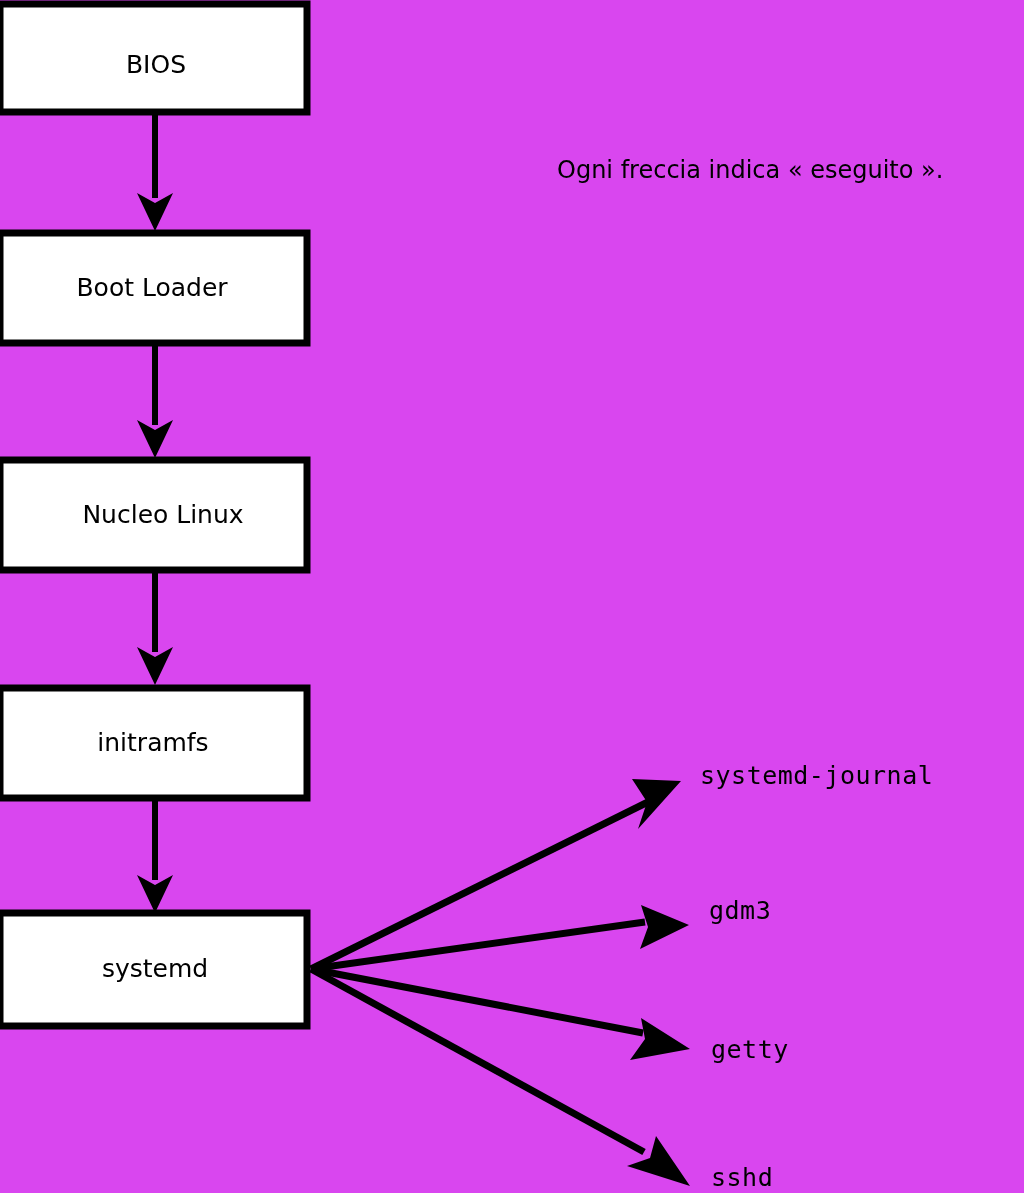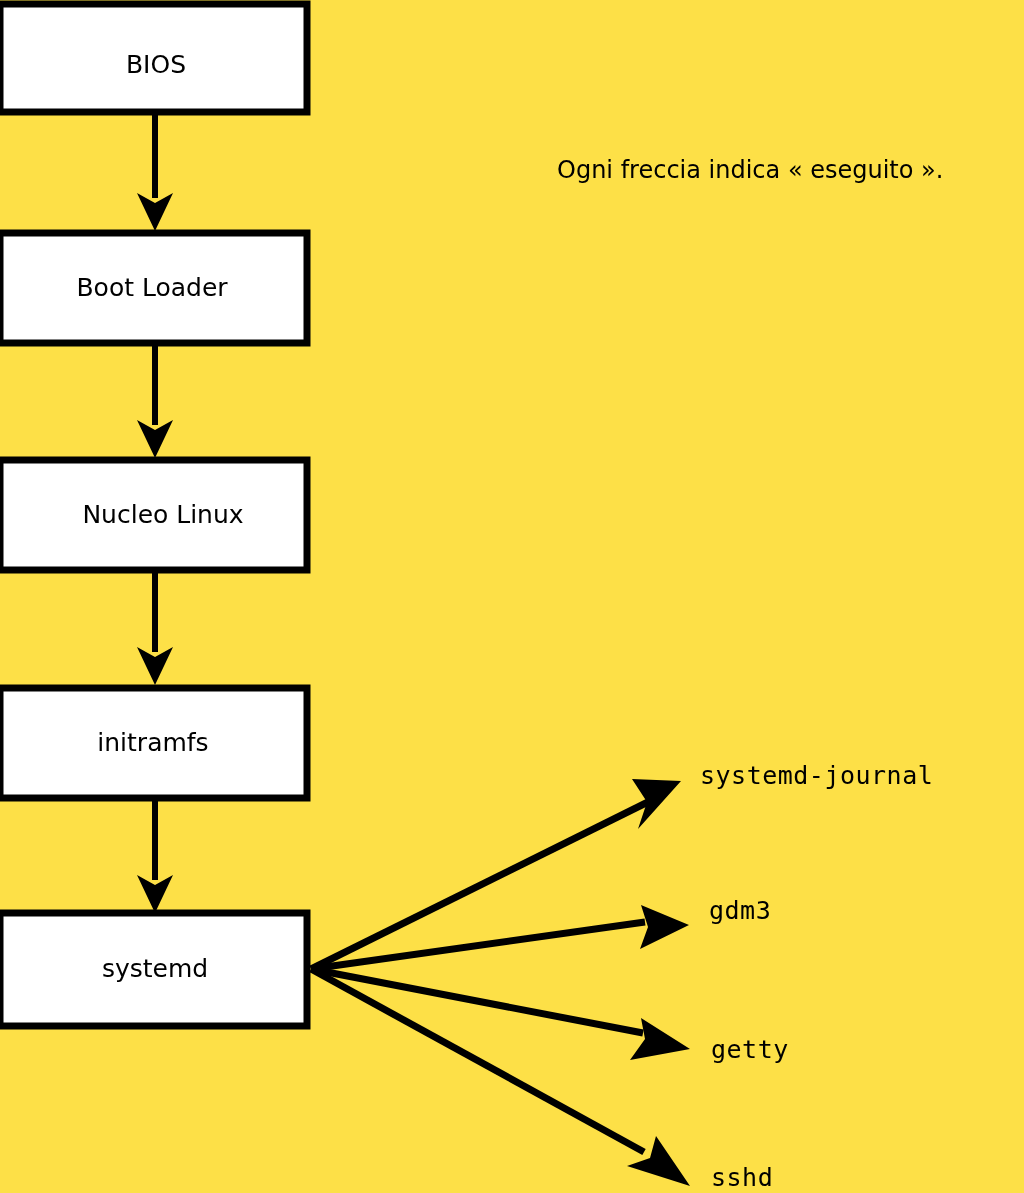--- a/index.html
+++ b/index.html
@@ -8,21 +8,21 @@
     padding: 0;
     background: #ffffff;
   }
   body {
     font-family: "DejaVu Sans", sans-serif;
   }
   #diagram-root {
     position: relative;
     width: 1024px;
     height: 1193px;
-    background: #fde047;
+    background: #d946ef;
     overflow: hidden;
   }
   #diagram-svg {
     position: absolute;
     left: 0;
     top: 0;
     width: 1024px;
     height: 1193px;
     display: block;
   }

